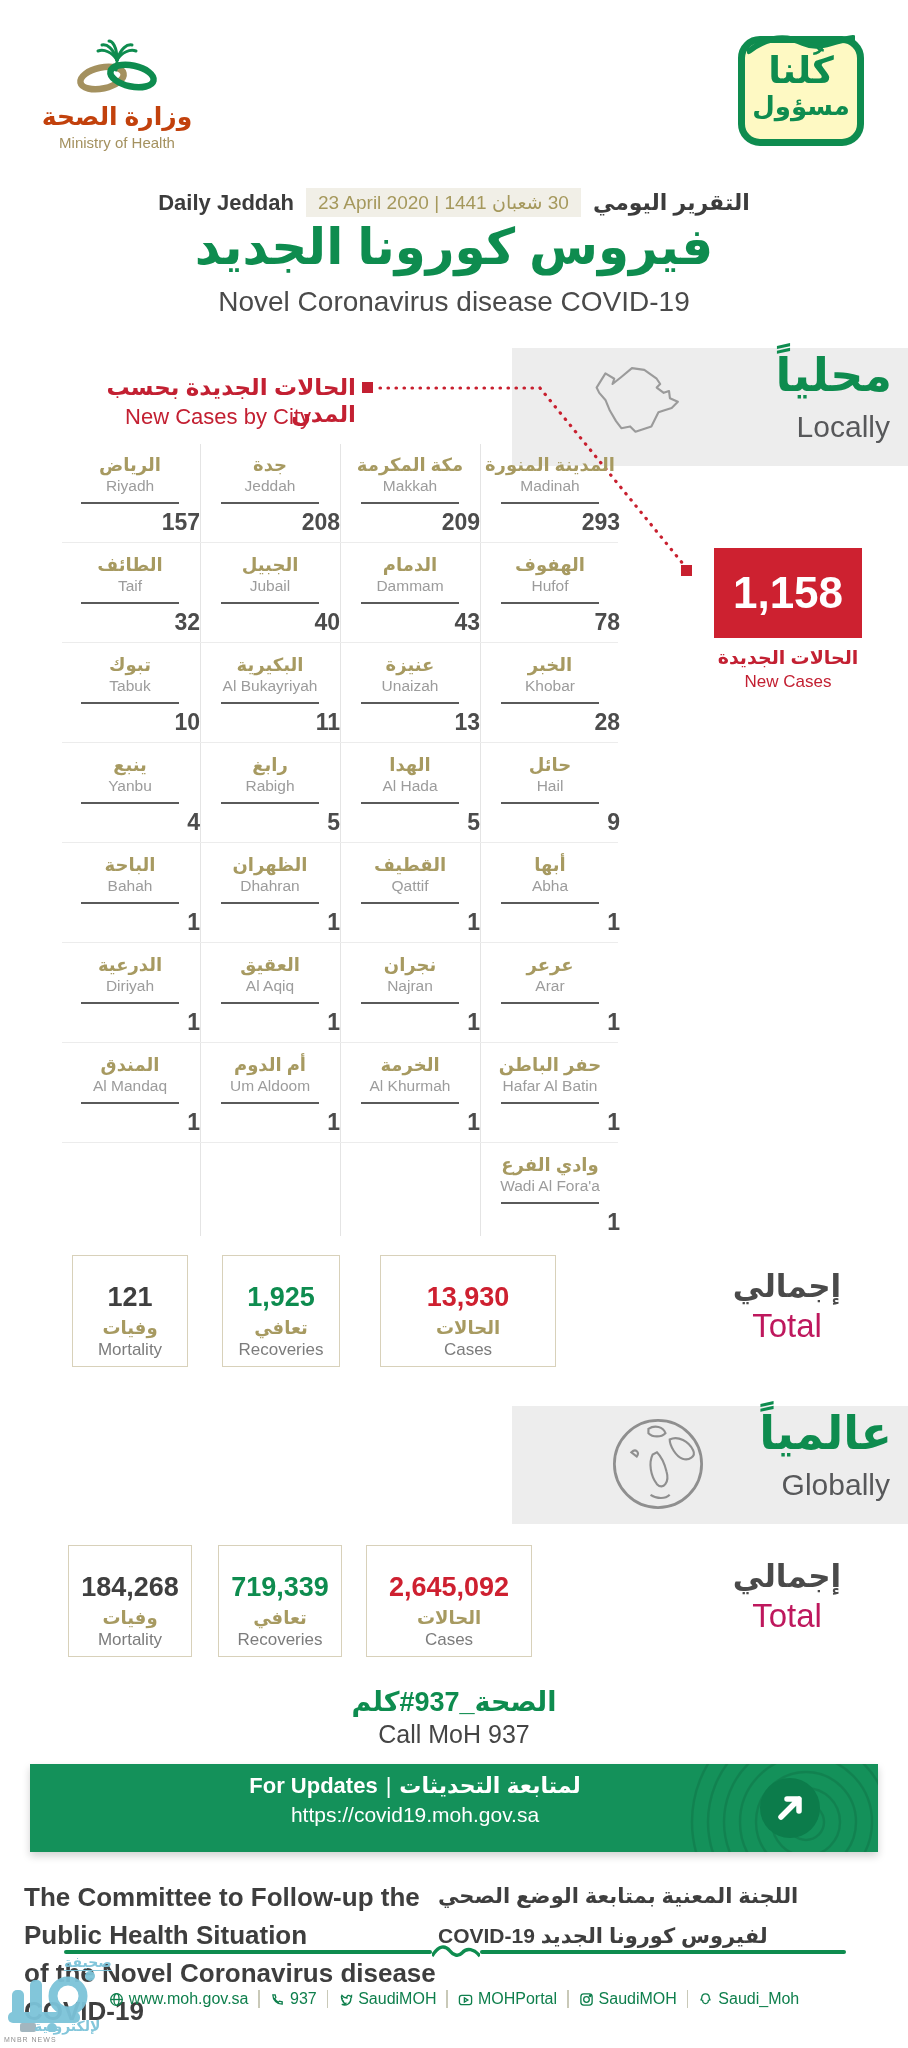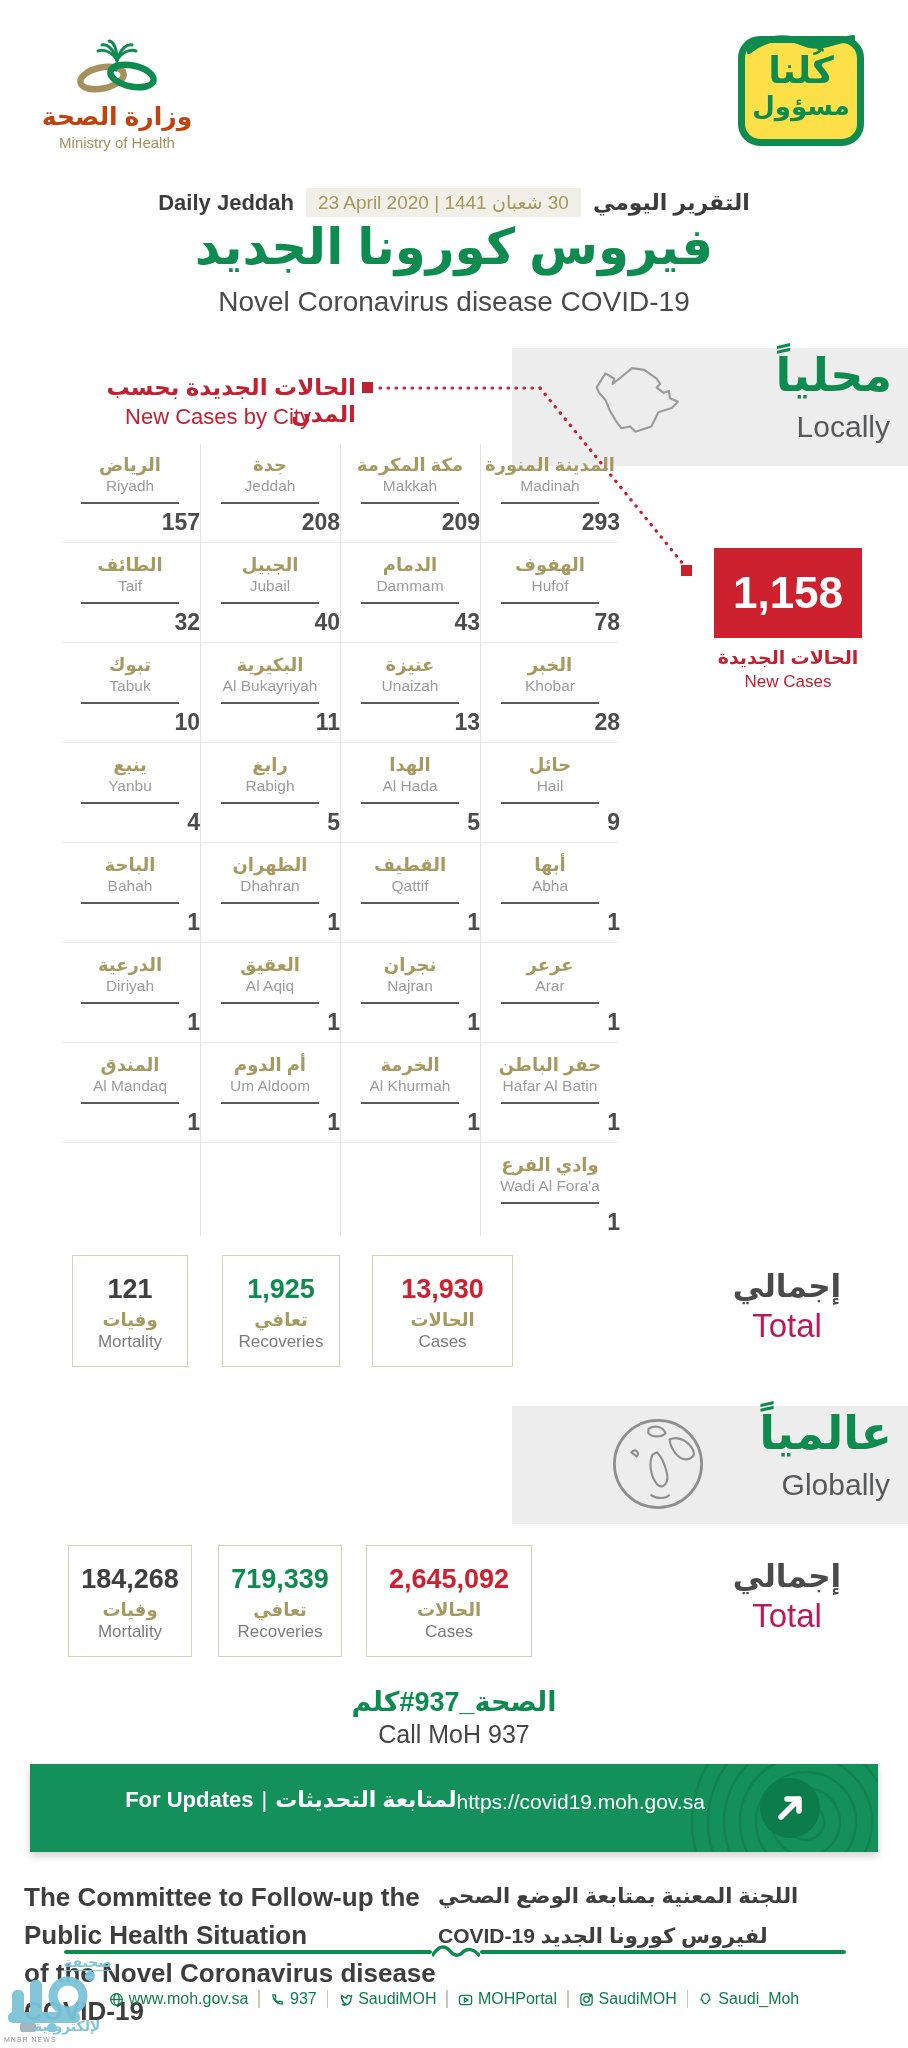--- a/index.html
+++ b/index.html
@@ -5,21 +5,21 @@
   html,body{margin:0;padding:0;background:#d8d8d8;}
   #page{position:relative;width:908px;height:2048px;margin:0 auto;background:#ffffff;
         overflow:hidden;font-family:"Liberation Sans","DejaVu Sans",sans-serif;color:#3f3f3f;}
   .abs{position:absolute;}
 
   
   #logo-block{left:28px;top:30px;width:178px;text-align:center;}
   .logo-ar{font-size:25px;font-weight:bold;color:#c2410c;margin-top:-4px;}
   .logo-en{font-size:15px;color:#A4915F;margin-top:3px;}
   #badge{left:738px;top:36px;width:112px;height:96px;border:7px solid #0E8C4F;border-radius:22px;
-         background:#fde047;text-align:center;}
+         background:#fef9c3;text-align:center;}
   #badge .wave{position:absolute;top:-14px;left:2px;}
   .badge-l1{font-size:37px;font-weight:bold;color:#0E8C4F;margin-top:8px;line-height:40px;}
   .badge-l2{font-size:26px;font-weight:bold;color:#0E8C4F;line-height:30px;}
 
   
   #title-row{left:0;top:188px;width:908px;display:flex;justify-content:center;align-items:center;gap:12px;}
   .dr-en{font-size:22px;font-weight:600;color:#3c3c3c;}
   .chip{background:#F1EFE7;color:#A5985C;font-size:19px;padding:3px 12px;white-space:nowrap;}
   .dr-ar{font-size:22px;font-weight:bold;color:#3c3c3c;}
   #main-ar{left:0;top:218px;width:908px;text-align:center;font-size:50px;font-weight:bold;color:#0E8C4F;}
@@ -47,37 +47,37 @@
   .h-sep{position:absolute;left:2px;width:556px;height:1px;background:#ECECEC;}
 
   
   #red-box{left:714px;top:548px;width:148px;height:90px;background:#CD2130;display:flex;
            align-items:center;justify-content:center;color:#fff;font-size:44px;font-weight:bold;}
   #nc-ar{left:692px;top:646px;width:192px;text-align:center;font-size:19px;font-weight:bold;color:#C32032;}
   #nc-en{left:692px;top:672px;width:192px;text-align:center;font-size:17px;color:#C32032;}
 
   
   .stat-box{position:absolute;height:112px;border:1px solid #D8D1BA;background:#fff;box-sizing:border-box;
-            text-align:center;padding-top:18px;}
+            text-align:center;padding-top:26px;}
   .s-val{font-size:27px;font-weight:bold;}
   .v-dark{color:#3F3F3F;} .v-green{color:#0E8C4F;} .v-red{color:#CE2030;}
   .s-ar{font-size:18px;font-weight:bold;color:#A79A61;margin-top:4px;}
   .s-en{font-size:17px;color:#7C7C7C;margin-top:1px;}
   .total-label{width:170px;text-align:center;}
   .t-ar{font-size:31px;font-weight:bold;color:#4A4A4A;}
   .t-en{font-size:33px;color:#be185d;margin-top:2px;}
 
   
   #call-ar{left:0;top:1686px;width:908px;text-align:center;font-size:27px;font-weight:bold;color:#0E8C4F;}
   #call-en{left:0;top:1720px;width:908px;text-align:center;font-size:25px;color:#454545;}
   #banner{left:30px;top:1764px;width:848px;height:88px;background:#14915A;overflow:hidden;
           box-shadow:0 4px 8px rgba(0,0,0,0.18);}
   #banner .rings{position:absolute;right:-18px;top:-28px;}
   #arrow-circle{position:absolute;right:58px;top:14px;width:60px;height:60px;border-radius:50%;background:#0C7C4B;}
-  #banner-text{position:absolute;left:0;top:0;width:770px;height:72px;display:flex;flex-direction:row;
+  #banner-text{position:absolute;left:0;top:0;width:770px;height:72px;display:flex;flex-direction:column;
                justify-content:center;align-items:center;color:#fff;}
   .b-line1{font-size:22px;font-weight:bold;}
   .b-line1 .bsep{font-weight:normal;padding:0 8px;}
   .b-line2{font-size:21px;margin-top:4px;}
 
   
   #committee-en{left:24px;top:1878px;width:450px;font-size:26px;font-weight:bold;color:#3E3E3E;line-height:38px;}
   #committee-ar{left:438px;top:1876px;width:444px;direction:rtl;text-align:left;font-size:21px;font-weight:bold;
                 color:#3E3E3E;line-height:40px;}
   .divider-bar{top:1950px;height:4px;background:#0E8C4F;border-radius:2px;}
@@ -345,21 +345,21 @@
       <div class="stat-box abs" style="left: 72px; top: 1255px; width: 116px;">
         <div class="s-val v-dark">121</div>
         <div class="s-ar">وفيات</div>
         <div class="s-en">Mortality</div>
       </div>
       <div class="stat-box abs" style="left: 222px; top: 1255px; width: 118px;">
         <div class="s-val v-green">1,925</div>
         <div class="s-ar">تعافي</div>
         <div class="s-en">Recoveries</div>
       </div>
-      <div class="stat-box abs" style="left: 372px; top: 1255px; width: 141px;">
+      <div class="stat-box abs" style="left: 380px; top: 1255px; width: 176px;">
         <div class="s-val v-red">13,930</div>
         <div class="s-ar">الحالات</div>
         <div class="s-en">Cases</div>
       </div>
     </div>
   <div class="abs total-label" style="left:702px;top:1268px;">
     <div class="t-ar">إجمالي</div>
     <div class="t-en">Total</div>
   </div>
 

